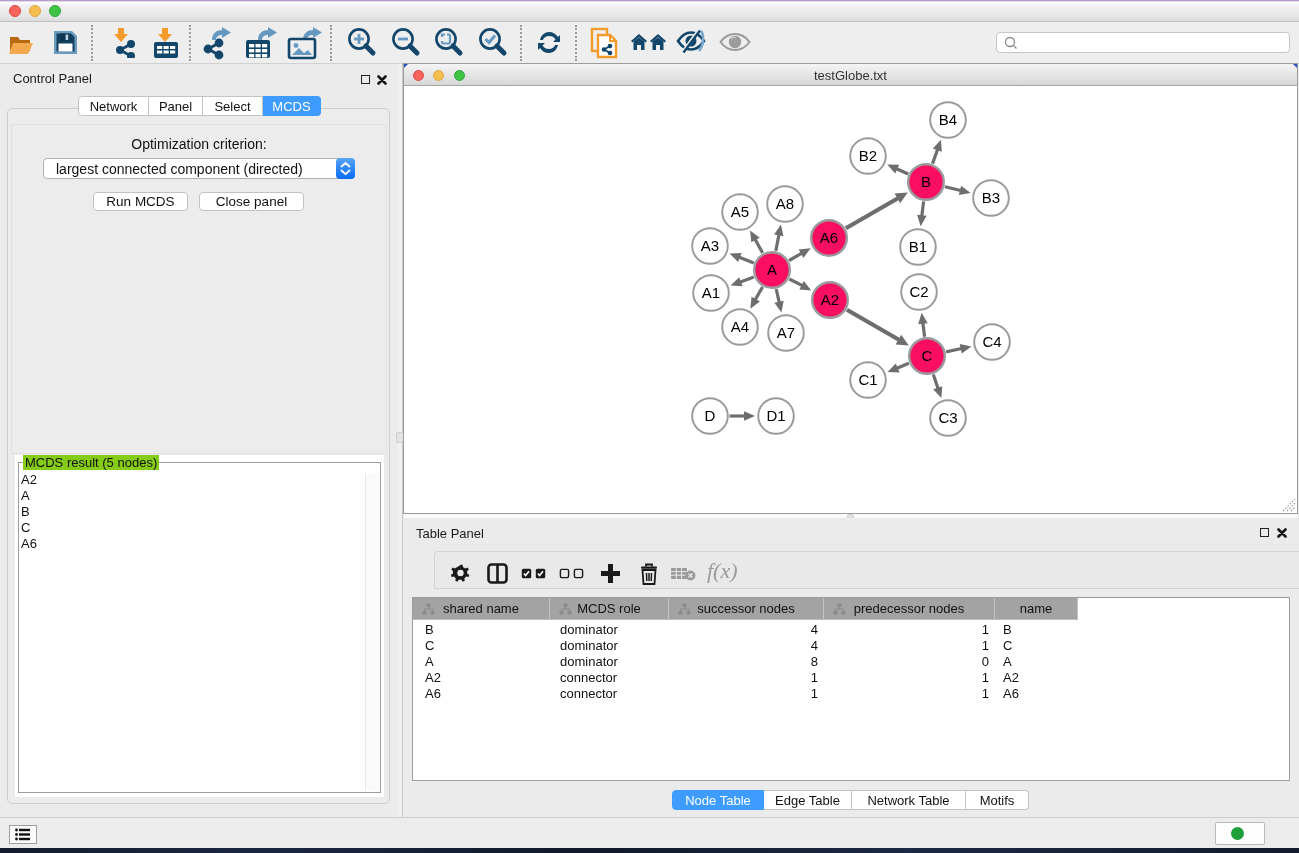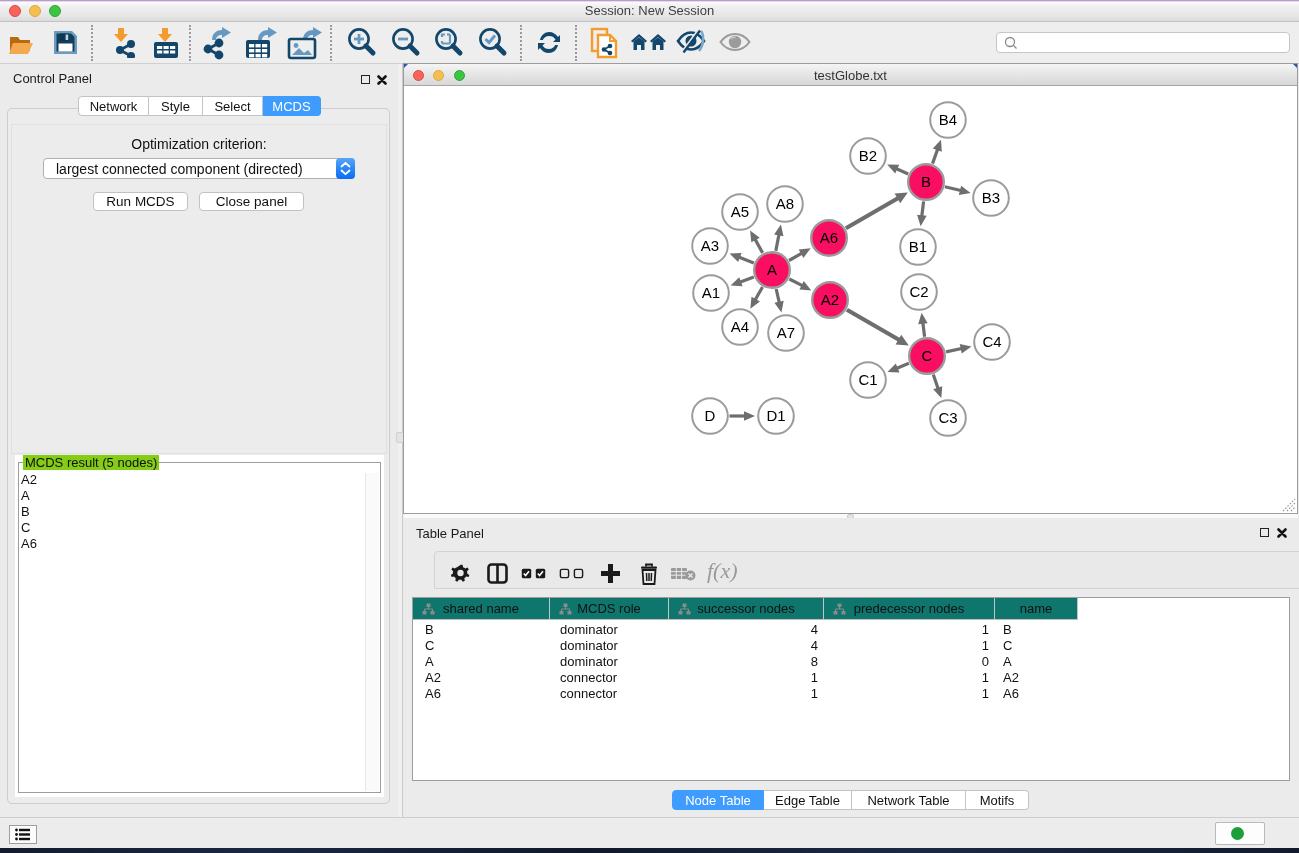--- a/index.html
+++ b/index.html
@@ -75,21 +75,21 @@
 #nettitle .tl.r { left:9px; } #nettitle .tl.y { left:29px; } #nettitle .tl.g { left:50px; }
 .bluecorner { position:absolute; width:0; height:0; z-index:3; }
 
 
 #tpanel { position:absolute; left:403px; top:518px; width:896px; height:299px; background:#ebebeb; }
 #tpanel .ptitle { position:absolute; left:13px; top:8px; font-size:13px; color:#1a1a1a; }
 #ttoolbar { position:absolute; left:8px; top:33px; width:880px; height:38px;
   background:#e9e9e9; border:1px solid #d2d2d2; border-radius:4px 4px 0 0;margin-left:23px; }
 #ttable { position:absolute; left:9px; top:79px; width:878px; height:184px;
   background:#fff; border:1px solid #9d9d9d; }
-#thead { position:absolute; left:0; top:0; width:665px; height:22px; background:#0f766e;
+#thead { position:absolute; left:0; top:0; width:665px; height:22px; background:#a3a3a3;
   border-bottom:1px solid #bdbdbd; }
 .hcell { position:absolute; top:0; height:21px; border-right:1px solid #c4c4c4;
   font-size:13px; color:#111; text-align:center; line-height:21px; }
 .hico { position:absolute; top:5px; }
 .trow { position:absolute; font-size:13px; color:#111; height:16px; line-height:16px; }
 .bottabs { position:absolute; left:269px; top:272px; height:21px; display:flex; font-size:13px; }
 
 
 #statusbar { position:absolute; left:0; top:817px; width:1299px; height:31px;
   background:#ececec; border-top:1px solid #cdcdcd; }
@@ -102,21 +102,20 @@
   text-align:center; line-height:22px; }
 #membtn .dot { display:inline-block; width:13px; height:13px; border-radius:50%;
   background:#1d9e38; margin-right:5px; vertical-align:-2px; }
 </style></head>
 <body>
 
 <div id="titlebar">
   <div class="tl r"></div>
     <div class="tl y"></div>
     <div class="tl g"></div>
-  <div class="title">Session: New Session</div>
 </div>
 
 <div id="toolbar">
   <svg class="ticon" style="left:8px;top:8px" width="27" height="27" viewBox="0 0 27 27">
 <path d="M2 7 L10 7 L12 10 L22 10 L22 21 L2 21 Z" fill="#b96a10"></path>
 <path d="M5 13 L25 13 L20 24 L1 24 Z" fill="#f5a94e"></path>
 </svg>
 <svg class="ticon" style="left:52px;top:7px" width="27" height="27" viewBox="0 0 27 27">
 <path d="M2 2 L20 2 L25 7 L25 25 L2 25 Z" fill="#6c9cbd"></path>
 <path d="M4.5 4.5 L19 4.5 L22.5 8 L22.5 22.5 L4.5 22.5 Z" fill="#133f5e"></path>
@@ -265,21 +264,21 @@
 <div id="cpanel">
   <div class="ptitle">Control Panel</div>
   <div class="wfloat" style="left:361px; top:11px;"></div>
   <div class="wclose" style="left:377px; top:11px;"><svg width="10" height="10" viewBox="0 0 10 10">
         <path d="M1.5 1.5 L8.5 8.5 M8.5 1.5 L1.5 8.5" stroke="#141414" stroke-width="2.6" stroke-linecap="round"></path>
       </svg></div>
   <div class="obox"></div>
   <div class="ibox"></div>
   <div class="tabs">
     <div class="tab first" style="width:71px">Network</div>
-    <div class="tab" style="width:54px">Style</div>
+    <div class="tab" style="width:54px">Panel</div>
     <div class="tab" style="width:60px">Select</div>
     <div class="tab sel last" style="width:58px">MCDS</div>
   </div>
   <div id="combo">
     <div class="ctext">largest connected component (directed)</div>
     <div class="step">
         <svg width="13" height="17" viewBox="0 0 13 17">
       <path d="M2.5 6.5 L6.5 2.8 L10.5 6.5" fill="none" stroke="#fff" stroke-width="1.8" stroke-linecap="round" stroke-linejoin="round"></path>
       <path d="M2.5 10.5 L6.5 14.2 L10.5 10.5" fill="none" stroke="#fff" stroke-width="1.8" stroke-linecap="round" stroke-linejoin="round"></path>
     </svg>

